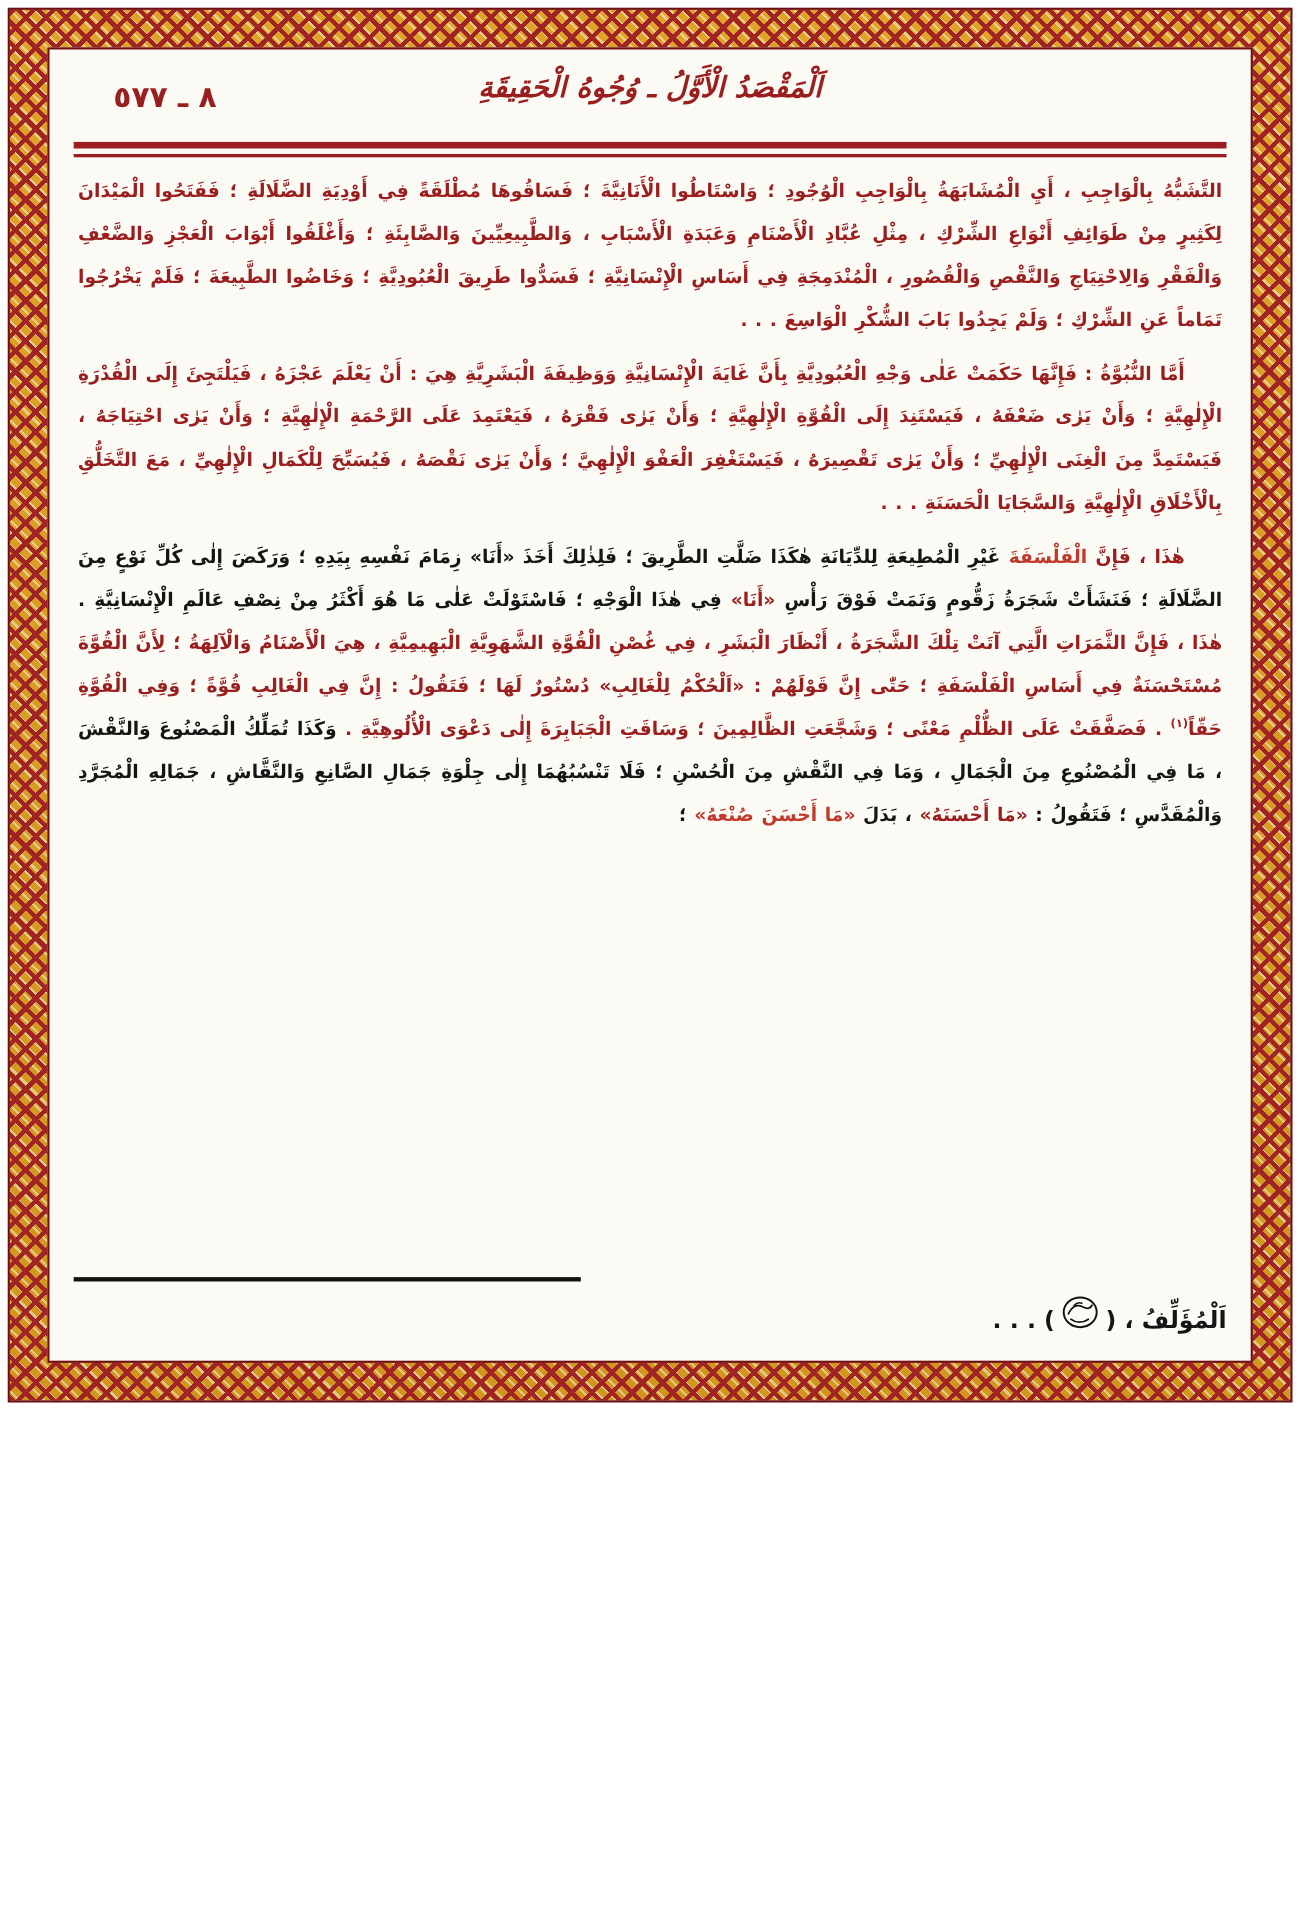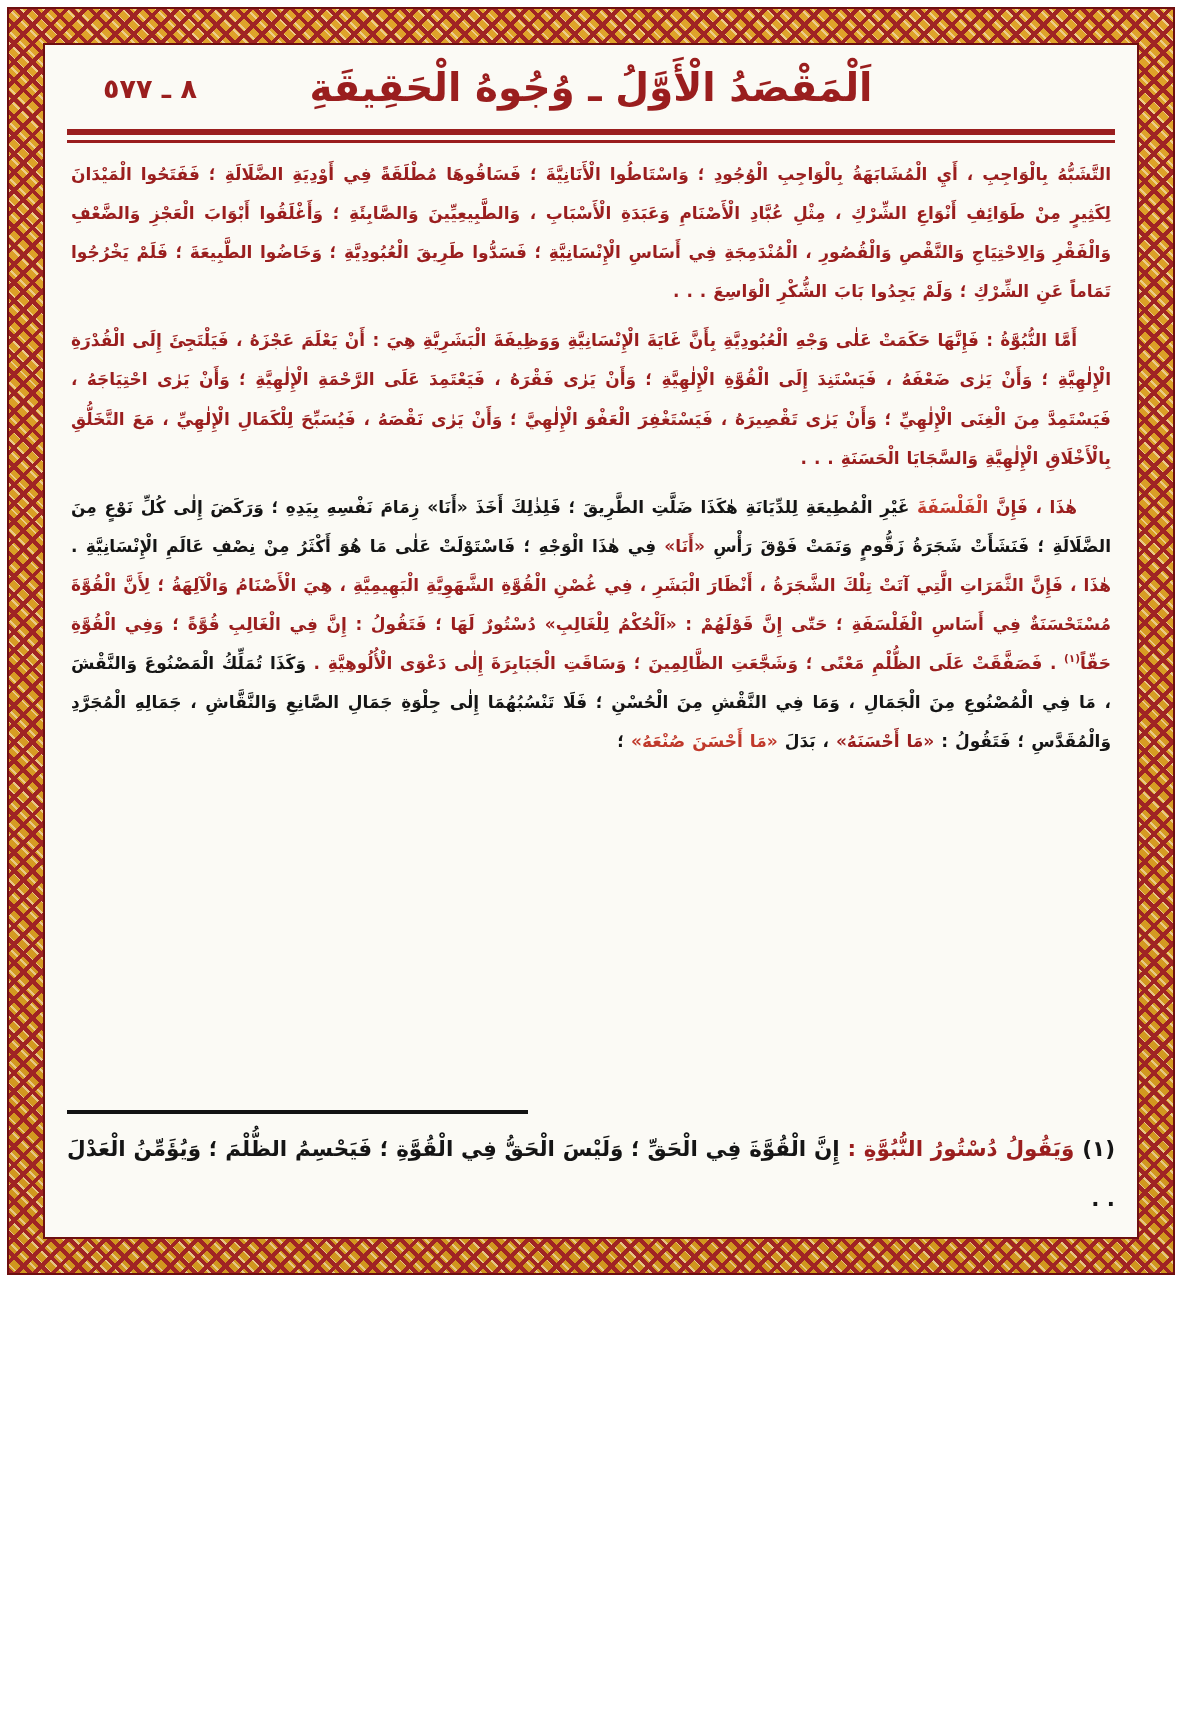--- a/index.html
+++ b/index.html
@@ -35,21 +35,21 @@
   .page-number{
     position:absolute;right:auto;left:36px;top:14px;
     direction:rtl;
     color:var(--main-red,#9A1E1E);
     font-weight:700;font-size:27px;letter-spacing:1px;
   }
   .page-title{
     position:absolute;left:0;right:0;top:6px;
     text-align:center;direction:rtl;
     color:var(--main-red,#9A1E1E);
-    font-weight:700;font-size:39px;
+    font-weight:700;font-size:26px;font-style:italic;
   }
   .header-rule{
     flex:0 0 auto;
     height:5px;
     border-top:6px solid var(--main-red,#9A1E1E);
     border-bottom:3px solid var(--main-red,#9A1E1E);
     margin:6px 0 2px;
   }
   
   .textbody{
@@ -107,18 +107,23 @@
       <div class="header-rule"></div>
 
       <div class="textbody">
           <p class="para"><span class="seg-red">التَّشَبُّهُ بِالْوَاجِبِ ، أَيِ الْمُشَابَهَةُ بِالْوَاجِبِ الْوُجُودِ ؛ وَاسْتَاطُوا الْأَنَانِيَّةَ ؛ فَسَاقُوهَا مُطْلَقَةً فِي أَوْدِيَةِ الضَّلَالَةِ ؛ فَفَتَحُوا الْمَيْدَانَ لِكَثِيرٍ مِنْ طَوَائِفِ أَنْوَاعِ الشِّرْكِ ، مِثْلِ عُبَّادِ الْأَصْنَامِ وَعَبَدَةِ الْأَسْبَابِ ، وَالطَّبِيعِيِّينَ وَالصَّابِئَةِ ؛ وَأَغْلَقُوا أَبْوَابَ الْعَجْزِ وَالضَّعْفِ وَالْفَقْرِ وَالِاحْتِيَاجِ وَالنَّقْصِ وَالْقُصُورِ ، الْمُنْدَمِجَةِ فِي أَسَاسِ الْإِنْسَانِيَّةِ ؛ فَسَدُّوا طَرِيقَ الْعُبُودِيَّةِ ؛ وَخَاضُوا الطَّبِيعَةَ ؛ فَلَمْ يَخْرُجُوا تَمَاماً عَنِ الشِّرْكِ ؛ وَلَمْ يَجِدُوا بَابَ الشُّكْرِ الْوَاسِعَ . . .</span></p>
           <p class="para indent"><span class="seg-red">أَمَّا النُّبُوَّةُ : فَإِنَّهَا حَكَمَتْ عَلٰى وَجْهِ الْعُبُودِيَّةِ بِأَنَّ غَايَةَ الْإِنْسَانِيَّةِ وَوَظِيفَةَ الْبَشَرِيَّةِ هِيَ : أَنْ يَعْلَمَ عَجْزَهُ ، فَيَلْتَجِئَ إِلَى الْقُدْرَةِ الْإِلٰهِيَّةِ ؛ وَأَنْ يَرٰى ضَعْفَهُ ، فَيَسْتَنِدَ إِلَى الْقُوَّةِ الْإِلٰهِيَّةِ ؛ وَأَنْ يَرٰى فَقْرَهُ ، فَيَعْتَمِدَ عَلَى الرَّحْمَةِ الْإِلٰهِيَّةِ ؛ وَأَنْ يَرٰى احْتِيَاجَهُ ، فَيَسْتَمِدَّ مِنَ الْغِنَى الْإِلٰهِيِّ ؛ وَأَنْ يَرٰى تَقْصِيرَهُ ، فَيَسْتَغْفِرَ الْعَفْوَ الْإِلٰهِيَّ ؛ وَأَنْ يَرٰى نَقْصَهُ ، فَيُسَبِّحَ لِلْكَمَالِ الْإِلٰهِيِّ ، مَعَ التَّخَلُّقِ بِالْأَخْلَاقِ الْإِلٰهِيَّةِ وَالسَّجَايَا الْحَسَنَةِ . . .</span></p>
           <p class="para indent"><span class="seg-red">هٰذَا ، فَإِنَّ </span><span class="seg-bright">الْفَلْسَفَةَ</span><span class="seg-black"> غَيْرِ الْمُطِيعَةِ لِلدِّيَانَةِ هٰكَذَا ضَلَّتِ الطَّرِيقَ ؛ فَلِذٰلِكَ أَخَذَ «أَنَا» زِمَامَ نَفْسِهِ بِيَدِهِ ؛ وَرَكَضَ إِلٰى كُلِّ نَوْعٍ مِنَ الضَّلَالَةِ ؛ فَنَشَأَتْ شَجَرَةُ زَقُّومٍ وَنَمَتْ فَوْقَ رَأْسِ </span><span class="seg-red">«أَنَا» </span><span class="seg-black">فِي هٰذَا الْوَجْهِ ؛ فَاسْتَوْلَتْ عَلٰى مَا هُوَ أَكْثَرُ مِنْ نِصْفِ عَالَمِ الْإِنْسَانِيَّةِ . </span><span class="seg-red">هٰذَا ، فَإِنَّ الثَّمَرَاتِ الَّتِي آتَتْ تِلْكَ الشَّجَرَةُ ، أَنْظَارَ الْبَشَرِ ، فِي غُصْنِ الْقُوَّةِ الشَّهَوِيَّةِ الْبَهِيمِيَّةِ ، هِيَ الْأَصْنَامُ وَالْآلِهَةُ ؛ لِأَنَّ الْقُوَّةَ مُسْتَحْسَنَةٌ فِي أَسَاسِ الْفَلْسَفَةِ ؛ حَتّٰى إِنَّ قَوْلَهُمْ : «اَلْحُكْمُ لِلْغَالِبِ» دُسْتُورٌ لَهَا ؛ فَتَقُولُ : إِنَّ فِي الْغَالِبِ قُوَّةً ؛ وَفِي الْقُوَّةِ حَقّاً</span><sup class="seg-red-sup">(١)</sup><span class="seg-red"> . فَصَفَّقَتْ عَلَى الظُّلْمِ مَعْنًى ؛ وَشَجَّعَتِ الظَّالِمِينَ ؛ وَسَاقَتِ الْجَبَابِرَةَ إِلٰى دَعْوَى الْأُلُوهِيَّةِ . </span><span class="seg-black">وَكَذَا تُمَلِّكُ الْمَصْنُوعَ وَالنَّقْشَ ، مَا فِي الْمُصْنُوعِ مِنَ الْجَمَالِ ، وَمَا فِي النَّقْشِ مِنَ الْحُسْنِ ؛ فَلَا تَنْسُبُهُمَا إِلٰى جِلْوَةِ جَمَالِ الصَّانِعِ وَالنَّقَّاشِ ، جَمَالِهِ الْمُجَرَّدِ وَالْمُقَدَّسِ ؛ فَتَقُولُ : </span><span class="seg-red">«مَا أَحْسَنَهُ»</span><span class="seg-black"> ، بَدَلَ </span><span class="seg-bright">«مَا أَحْسَنَ صُنْعَهُ»</span><span class="seg-black"> ؛</span></p>
         </div>
 
       <div class="footnote-sep"></div>
 
-      <p class="footnote"><span class="seg-black">(١) </span><span class="seg-red">وَيَقُولُ دُسْتُورُ النُّبُوَّةِ : </span><span class="seg-black">إِنَّ الْقُوَّةَ فِي الْحَقِّ ؛ وَلَيْسَ الْحَقُّ فِي الْقُوَّةِ ؛ فَيَحْسِمُ الظُّلْمَ ؛ وَيُؤَمِّنُ الْعَدْلَ . .</span></p>
 
+      <p class="footnote-author"><span>اَلْمُؤَلِّفُ ، (</span><span class="seal"><svg width="40" height="36" viewBox="0 0 40 36">
+          <ellipse cx="20" cy="18" rx="15" ry="13.5" fill="none" stroke="#131313" stroke-width="1.8"></ellipse>
+          <path d="M9 20 q5 -11 13 -7 q7 3.5 9 -2" fill="none" stroke="#131313" stroke-width="1.6"></path>
+          <path d="M11 24 q8 6 17 0" fill="none" stroke="#131313" stroke-width="1.6"></path>
+          <path d="M14 12 q4 -4 8 -2" fill="none" stroke="#131313" stroke-width="1.4"></path>
+        </svg></span><span>) . . .</span></p>
 
     </div>
   </div>
 </div>
 
 </body></html>

